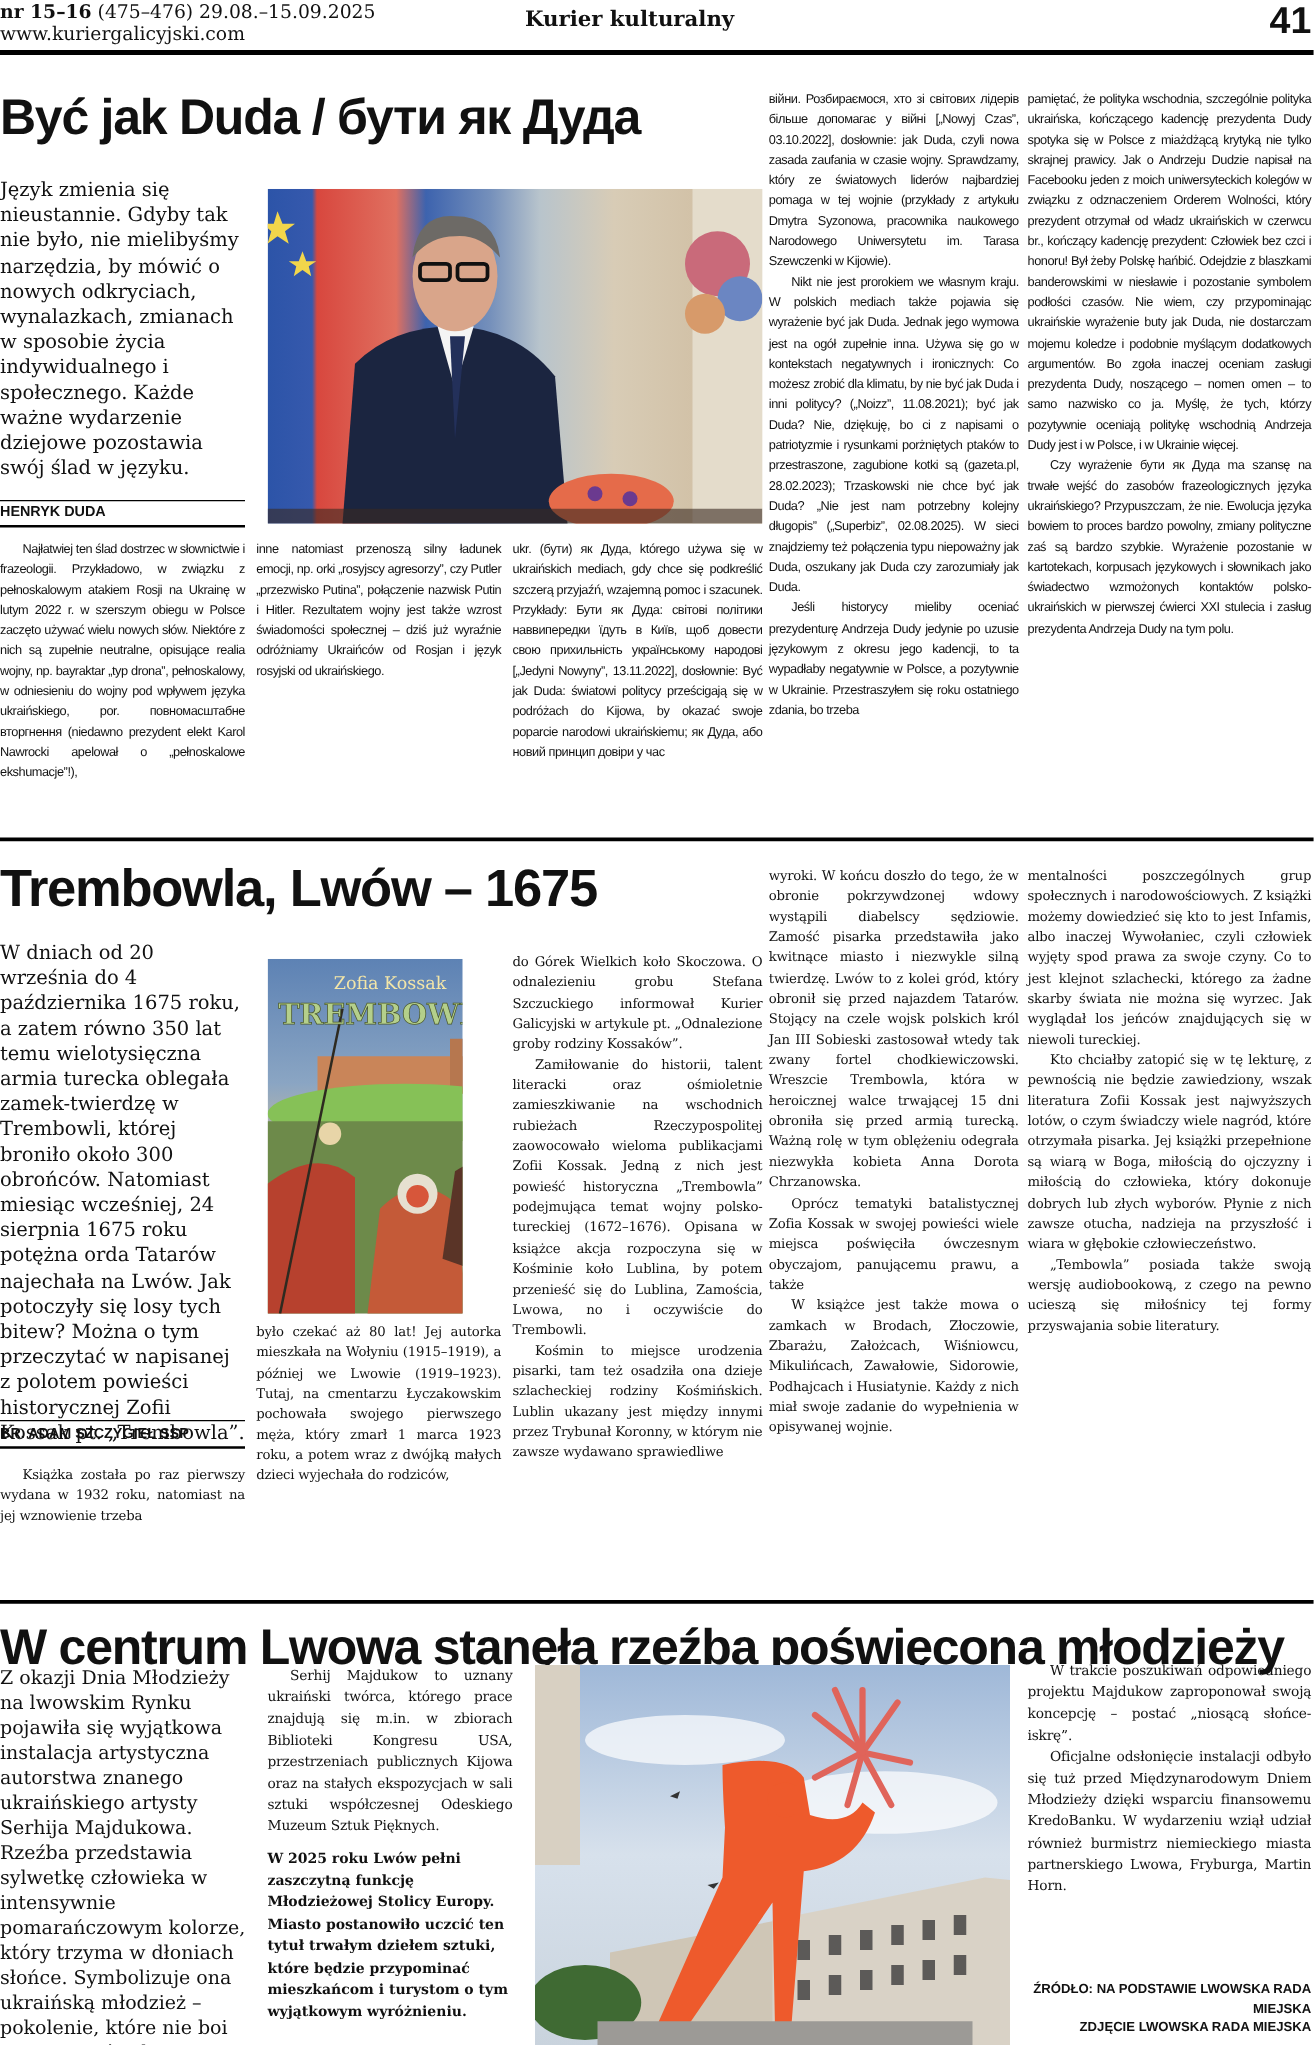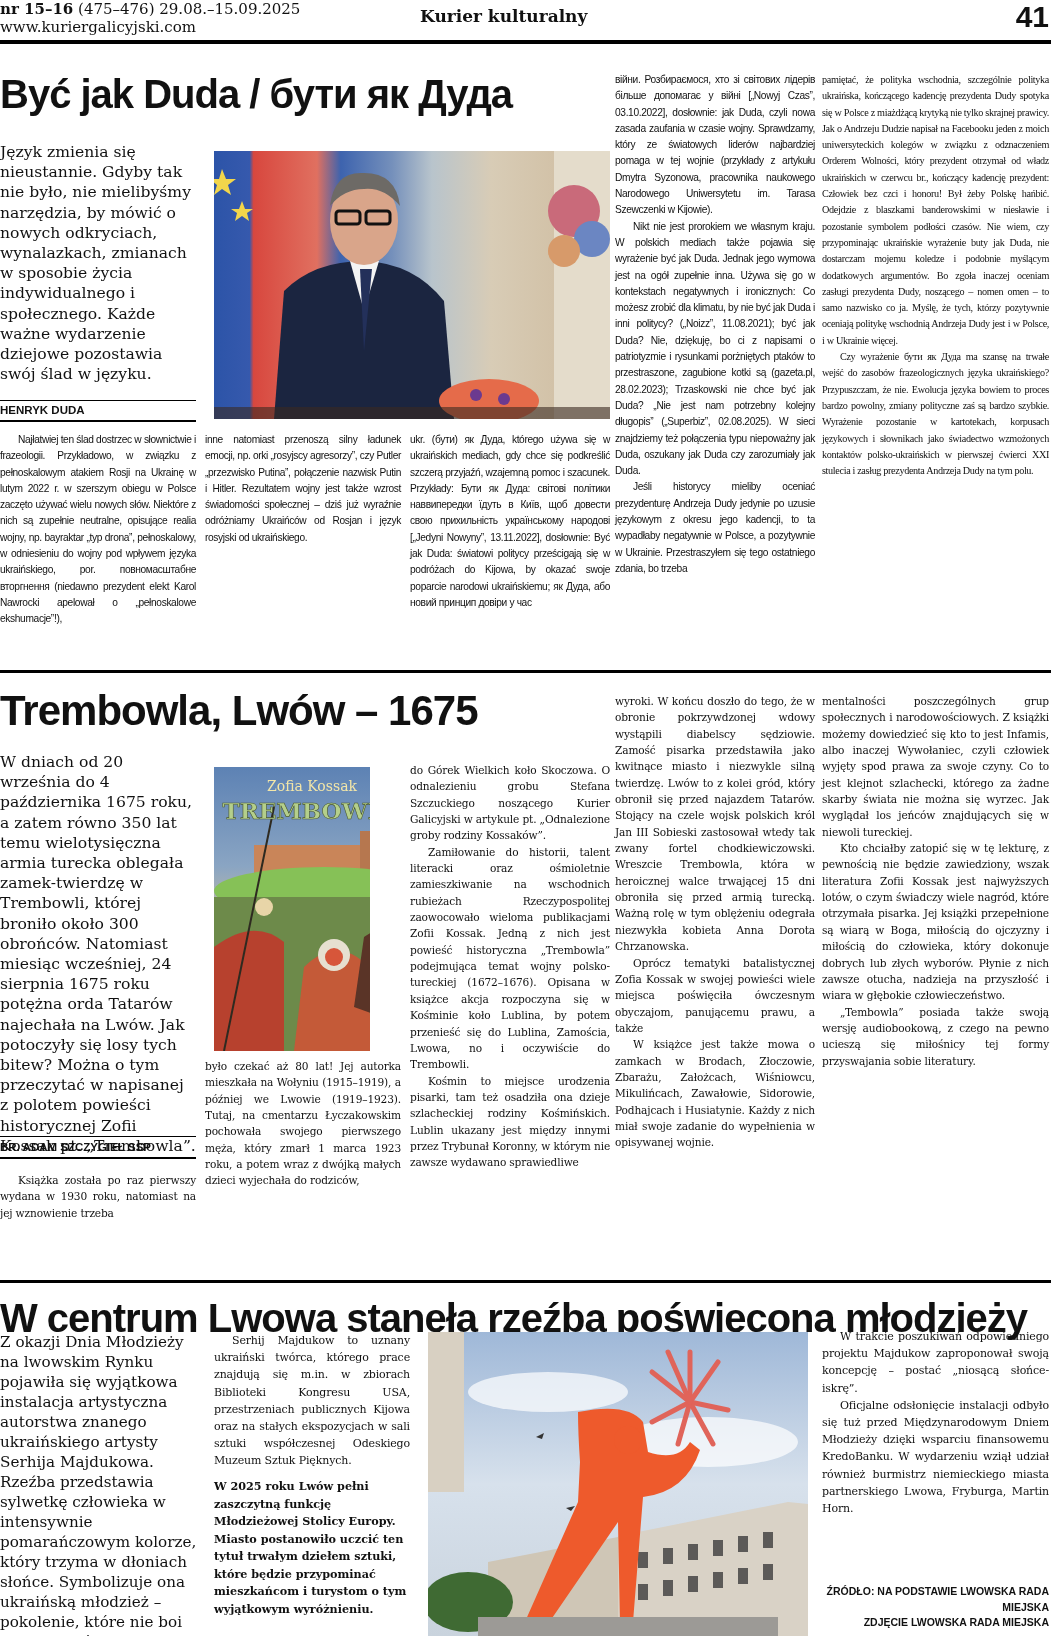--- a/index.html
+++ b/index.html
@@ -94,23 +94,23 @@
 </div>
 <div class="abs col" style="left:205px; top:432px; width:196px;">
   <p class="noind">inne natomiast przenoszą silny ładunek emocji, np. orki „rosyjscy agresorzy”, czy Putler „przezwisko Putina”, połączenie nazwisk Putin i Hitler. Rezultatem wojny jest także wzrost świadomości społecznej – dziś już wyraźnie odróżniamy Ukraińców od Rosjan i język rosyjski od ukraińskiego.</p>
 </div>
 <div class="abs col" style="left:410px; top:432px; width:200px;">
   <p class="noind">ukr. (бути) як Дуда, którego używa się w ukraińskich mediach, gdy chce się podkreślić szczerą przyjaźń, wzajemną pomoc i szacunek. Przykłady: Бути як Дуда: світові політики наввипередки їдуть в Київ, щоб довести свою прихильність українському народові [„Jedyni Nowyny”, 13.11.2022], dosłownie: Być jak Duda: światowi politycy prześcigają się w podróżach do Kijowa, by okazać swoje poparcie narodowi ukraińskiemu; як Дуда, або новий принцип довіри у час</p>
 </div>
 <div class="abs col" style="left:615px; top:72px; width:200px;">
   <p class="noind">війни. Розбираємося, хто зі світових лідерів більше допомагає у війні [„Nowyj Czas”, 03.10.2022], dosłownie: jak Duda, czyli nowa zasada zaufania w czasie wojny. Sprawdzamy, który ze światowych liderów najbardziej pomaga w tej wojnie (przykłady z artykułu Dmytra Syzonowa, pracownika naukowego Narodowego Uniwersytetu im. Tarasa Szewczenki w Kijowie).</p>
   <p>Nikt nie jest prorokiem we własnym kraju. W polskich mediach także pojawia się wyrażenie być jak Duda. Jednak jego wymowa jest na ogół zupełnie inna. Używa się go w kontekstach negatywnych i ironicznych: Co możesz zrobić dla klimatu, by nie być jak Duda i inni politycy? („Noizz”, 11.08.2021); być jak Duda? Nie, dziękuję, bo ci z napisami o patriotyzmie i rysunkami porżniętych ptaków to przestraszone, zagubione kotki są (gazeta.pl, 28.02.2023); Trzaskowski nie chce być jak Duda? „Nie jest nam potrzebny kolejny długopis” („Superbiz”, 02.08.2025). W sieci znajdziemy też połączenia typu niepoważny jak Duda, oszukany jak Duda czy zarozumiały jak Duda.</p>
-  <p>Jeśli historycy mieliby oceniać prezydenturę Andrzeja Dudy jedynie po uzusie językowym z okresu jego kadencji, to ta wypadłaby negatywnie w Polsce, a pozytywnie w Ukrainie. Przestraszyłem się tego ostatniego zdania, bo trzeba</p>
-</div>
-<div class="abs col" style="left:822px; top:72px; width:227px;font-family:Liberation Serif, serif;">
+  <p>Jeśli historycy mieliby oceniać prezydenturę Andrzeja Dudy jedynie po uzusie językowym z okresu jego kadencji, to ta wypadłaby negatywnie w Polsce, a pozytywnie w Ukrainie. Przestraszyłem się roku ostatniego zdania, bo trzeba</p>
+</div>
+<div class="abs col" style="left:822px; top:72px; width:227px;">
   <p class="noind">pamiętać, że polityka wschodnia, szczególnie polityka ukraińska, kończącego kadencję prezydenta Dudy spotyka się w Polsce z miażdżącą krytyką nie tylko skrajnej prawicy. Jak o Andrzeju Dudzie napisał na Facebooku jeden z moich uniwersyteckich kolegów w związku z odznaczeniem Orderem Wolności, który prezydent otrzymał od władz ukraińskich w czerwcu br., kończący kadencję prezydent: Człowiek bez czci i honoru! Był żeby Polskę hańbić. Odejdzie z blaszkami banderowskimi w niesławie i pozostanie symbolem podłości czasów. Nie wiem, czy przypominając ukraińskie wyrażenie buty jak Duda, nie dostarczam mojemu koledze i podobnie myślącym dodatkowych argumentów. Bo zgoła inaczej oceniam zasługi prezydenta Dudy, noszącego – nomen omen – to samo nazwisko co ja. Myślę, że tych, którzy pozytywnie oceniają politykę wschodnią Andrzeja Dudy jest i w Polsce, i w Ukrainie więcej.</p>
   <p>Czy wyrażenie бути як Дуда ma szansę na trwałe wejść do zasobów frazeologicznych języka ukraińskiego? Przypuszczam, że nie. Ewolucja języka bowiem to proces bardzo powolny, zmiany polityczne zaś są bardzo szybkie. Wyrażenie pozostanie w kartotekach, korpusach językowych i słownikach jako świadectwo wzmożonych kontaktów polsko-ukraińskich w pierwszej ćwierci XXI stulecia i zasług prezydenta Andrzeja Dudy na tym polu.</p>
 </div>
 
 <div class="abs rule-thick" style="top:670px; height:3px;"></div>
 
 <h2 class="abs headline h2" style="margin:0">Trembowla, Lwów – 1675</h2>
 
 <div class="abs lead" style="left:0; top:752px; width:196px;">W dniach od 20 września do 4 października 1675 roku, a zatem równo 350 lat temu wielotysięczna armia turecka oblegała zamek-twierdzę w Trembowli, której broniło około 300 obrońców. Natomiast miesiąc wcześniej, 24 sierpnia 1675 roku potężna orda Tatarów najechała na Lwów. Jak potoczyły się losy tych bitew? Można o tym przeczytać w napisanej z polotem powieści historycznej Zofii Kossak pt. „Trembowla”.</div>
 <div class="abs rule" style="left:0; top:1136px; width:196px; height:1px;"></div>
@@ -137,27 +137,27 @@
     <circle cx="120" cy="190" r="9" fill="#d7563a"></circle>
     <path d="M150 170 Q180 150 196 175 L196 260 L140 240 Z" fill="#5a3427"></path>
     <circle cx="50" cy="140" r="9" fill="#e8d5a8"></circle>
     <path d="M10 284 L60 40" stroke="#2e2a20" stroke-width="2"></path>
     <text x="98" y="24" text-anchor="middle" font-family="DejaVu Serif, serif" font-size="14" fill="#f3e6a8">Zofia Kossak</text>
     <text x="98" y="52" text-anchor="middle" font-family="DejaVu Serif, serif" font-size="23" font-weight="bold" fill="#b4cf8b" stroke="#4c5a2e" stroke-width="0.6">TREMBOWLA</text>
   </svg>
 </div>
 
 <div class="abs colS" style="left:0; top:1172px; width:196px;">
-  <p>Książka została po raz pierwszy wydana w 1930 roku, natomiast na jej wznowienie trzeba</p>
+  <p>Książka została po raz pierwszy wydana w 1932 roku, natomiast na jej wznowienie trzeba</p>
 </div>
 <div class="abs colS" style="left:205px; top:1058px; width:196px;">
   <p class="noind">było czekać aż 80 lat! Jej autorka mieszkała na Wołyniu (1915–1919), a później we Lwowie (1919–1923). Tutaj, na cmentarzu Łyczakowskim pochowała swojego pierwszego męża, który zmarł 1 marca 1923 roku, a potem wraz z dwójką małych dzieci wyjechała do rodziców,</p>
 </div>
 <div class="abs colS" style="left:410px; top:762px; width:200px;">
-  <p class="noind">do Górek Wielkich koło Skoczowa. O odnalezieniu grobu Stefana Szczuckiego noszącego Kurier Galicyjski w artykule pt. „Odnalezione groby rodziny Kossaków”.</p>
+  <p class="noind">do Górek Wielkich koło Skoczowa. O odnalezieniu grobu Stefana Szczuckiego informował Kurier Galicyjski w artykule pt. „Odnalezione groby rodziny Kossaków”.</p>
   <p>Zamiłowanie do historii, talent literacki oraz ośmioletnie zamieszkiwanie na wschodnich rubieżach Rzeczypospolitej zaowocowało wieloma publikacjami Zofii Kossak. Jedną z nich jest powieść historyczna „Trembowla” podejmująca temat wojny polsko-tureckiej (1672–1676). Opisana w książce akcja rozpoczyna się w Kośminie koło Lublina, by potem przenieść się do Lublina, Zamościa, Lwowa, no i oczywiście do Trembowli.</p>
   <p>Kośmin to miejsce urodzenia pisarki, tam też osadziła ona dzieje szlacheckiej rodziny Kośmińskich. Lublin ukazany jest między innymi przez Trybunał Koronny, w którym nie zawsze wydawano sprawiedliwe</p>
 </div>
 <div class="abs colS" style="left:615px; top:693px; width:200px;">
   <p class="noind">wyroki. W końcu doszło do tego, że w obronie pokrzywdzonej wdowy wystąpili diabelscy sędziowie. Zamość pisarka przedstawiła jako kwitnące miasto i niezwykle silną twierdzę. Lwów to z kolei gród, który obronił się przed najazdem Tatarów. Stojący na czele wojsk polskich król Jan III Sobieski zastosował wtedy tak zwany fortel chodkiewiczowski. Wreszcie Trembowla, która w heroicznej walce trwającej 15 dni obroniła się przed armią turecką. Ważną rolę w tym oblężeniu odegrała niezwykła kobieta Anna Dorota Chrzanowska.</p>
   <p>Oprócz tematyki batalistycznej Zofia Kossak w swojej powieści wiele miejsca poświęciła ówczesnym obyczajom, panującemu prawu, a także</p>
   <p>W książce jest także mowa o zamkach w Brodach, Złoczowie, Zbarażu, Założcach, Wiśniowcu, Mikulińcach, Zawałowie, Sidorowie, Podhajcach i Husiatynie. Każdy z nich miał swoje zadanie do wypełnienia w opisywanej wojnie.</p>
 </div>
 <div class="abs colS" style="left:822px; top:693px; width:227px;">
   <p class="noind">mentalności poszczególnych grup społecznych i narodowościowych. Z książki możemy dowiedzieć się kto to jest Infamis, albo inaczej Wywołaniec, czyli człowiek wyjęty spod prawa za swoje czyny. Co to jest klejnot szlachecki, którego za żadne skarby świata nie można się wyrzec. Jak wyglądał los jeńców znajdujących się w niewoli tureckiej.</p>

